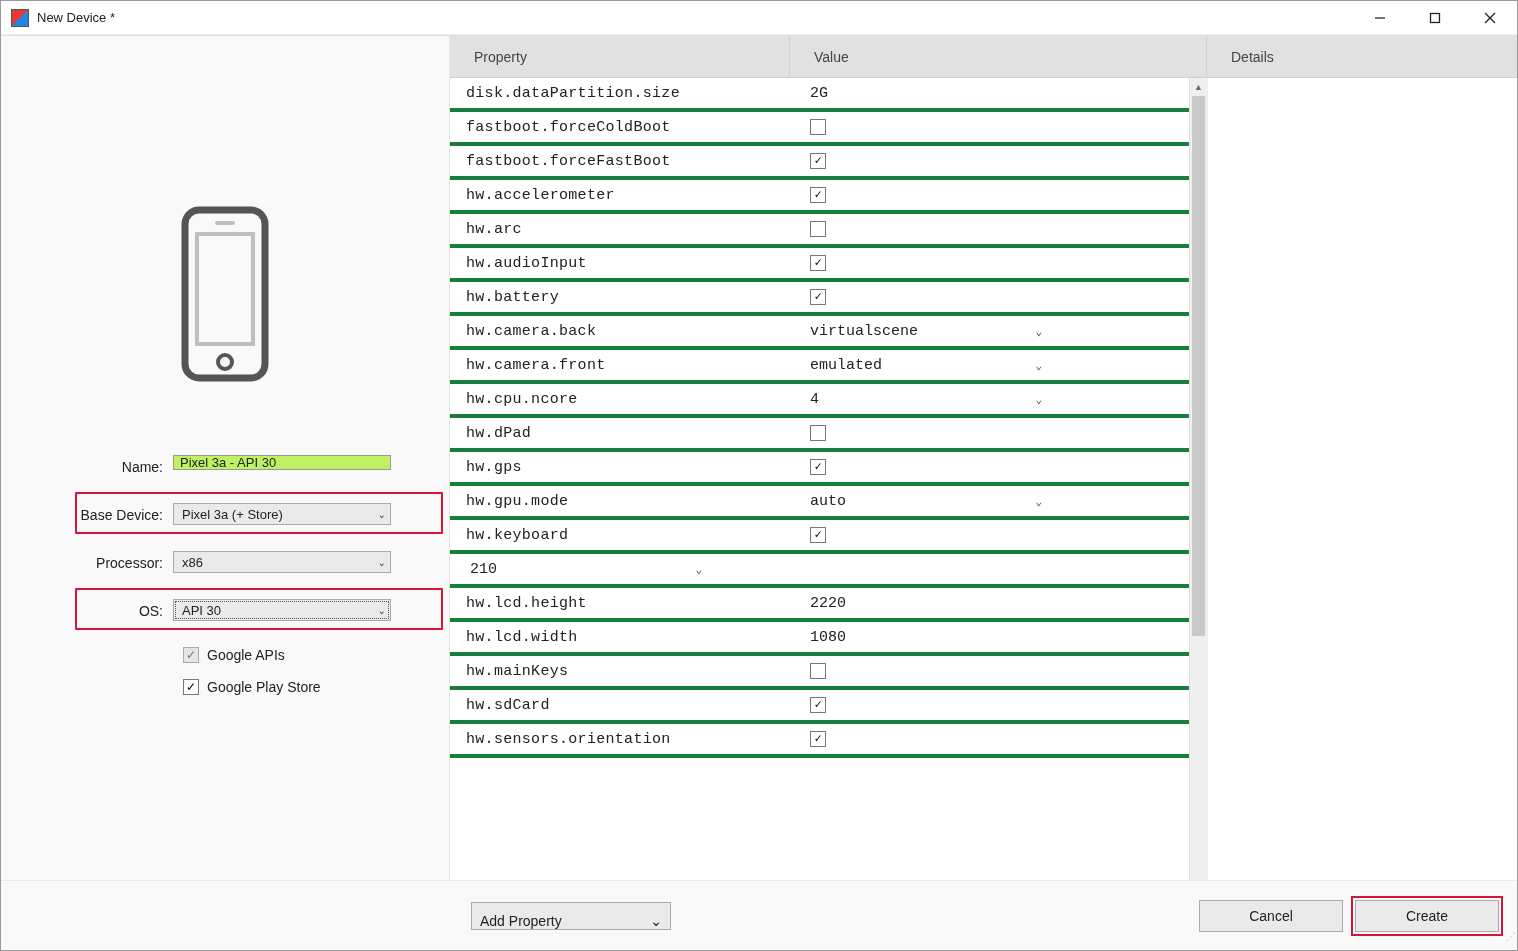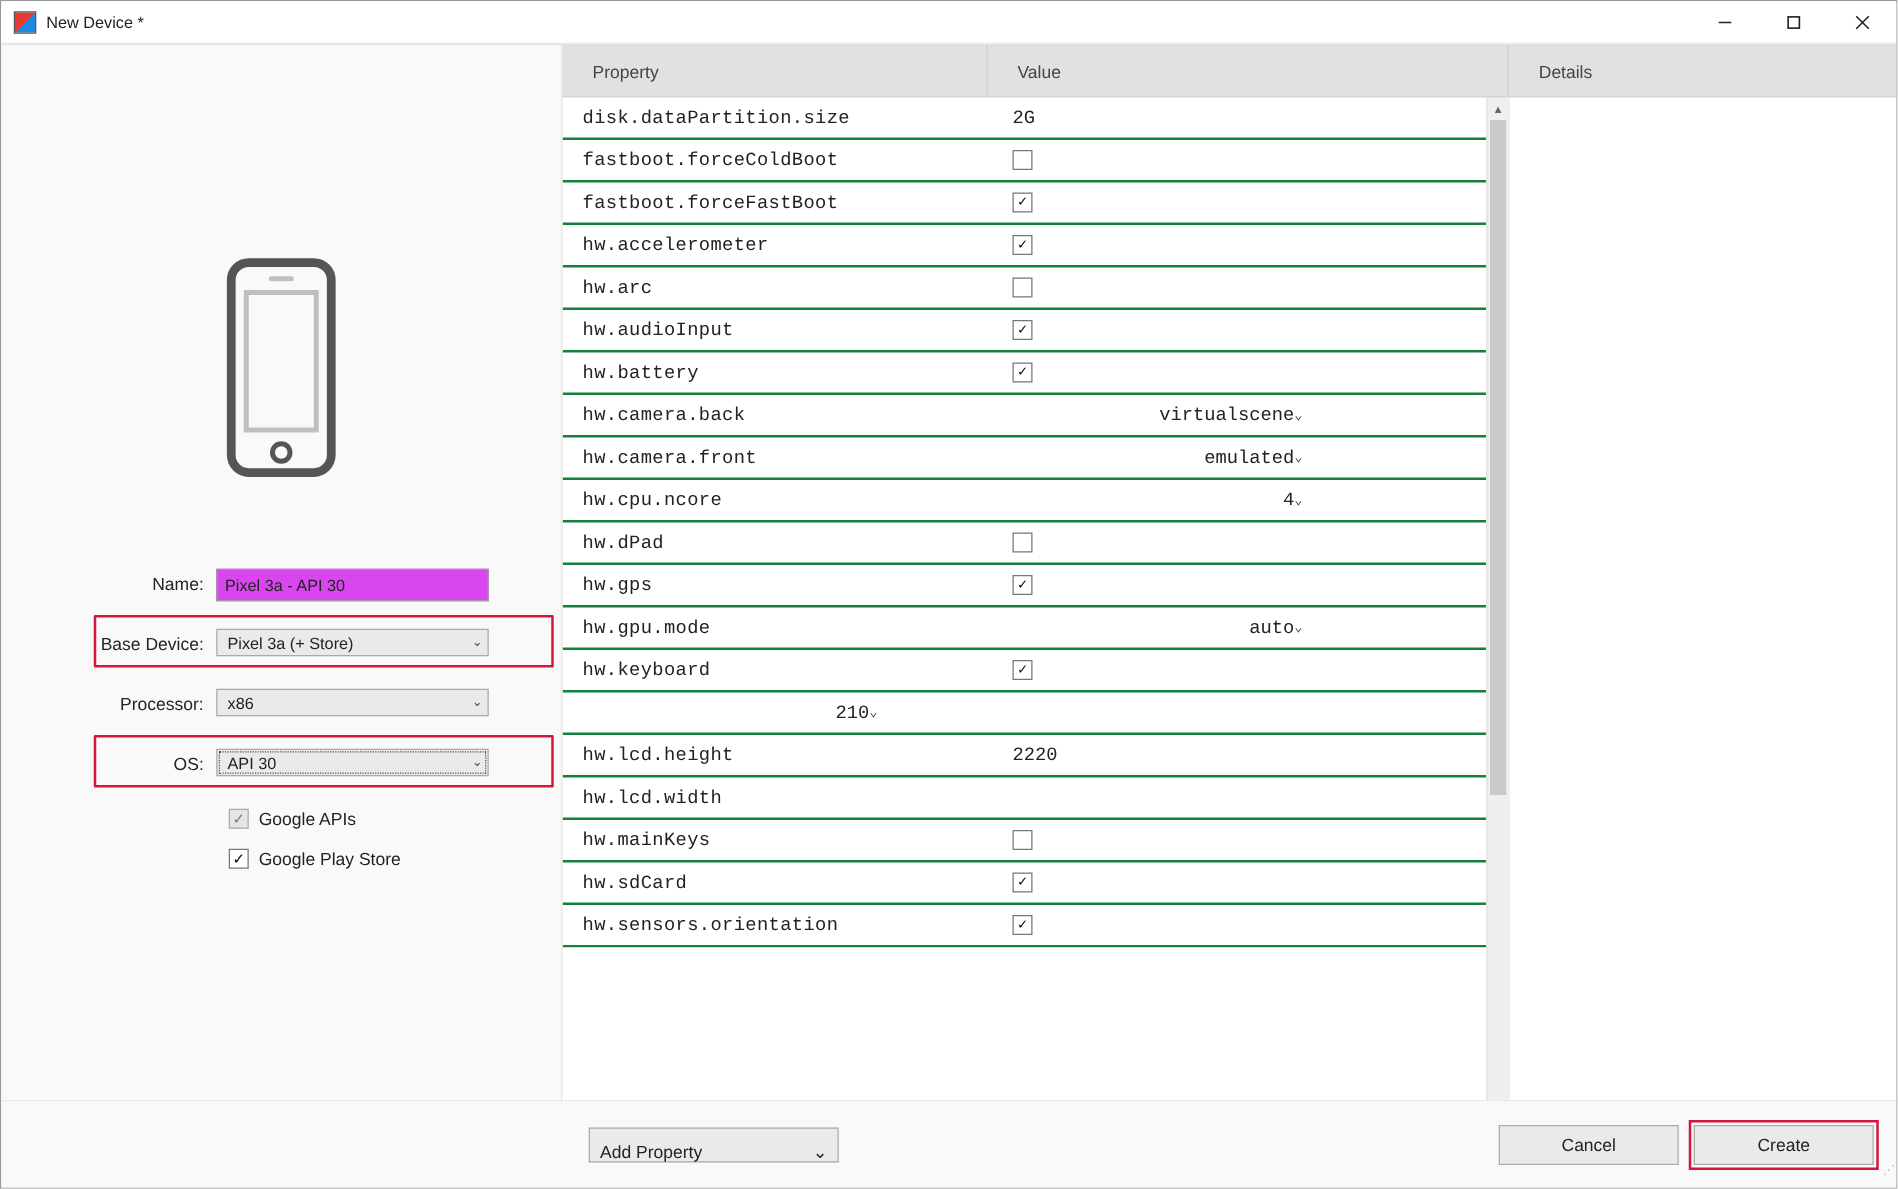--- a/index.html
+++ b/index.html
@@ -105,23 +105,23 @@
     left: 30px;
     width: 368px;
     height: 42px;
     top: -8px;
     border: 2px solid #d5163a;
     border-radius: 1px;
     pointer-events: none;
   }
   input[type=text], .textbox {
     width: 100%;
-    height: 26px;
+    height: 15px;
     border: 1px solid #999;
-    background: #d946ef;
+    background: #bef264;
     padding: 2px 6px;
     font-family: inherit;
     font-size: 13px;
     color: #222;
   }
   .combo {
     width: 100%;
     height: 22px;
     border: 1px solid #aaa;
     background: #eaeaea;
@@ -195,21 +195,21 @@
     position: relative;
     background:#fff;
   }
   .rows {
     overflow: hidden;
   }
   .row {
     height: 34px;
     display:flex;
     align-items:center;
-    border-bottom: 2px solid #15803d;
+    border-bottom: 4px solid #15803d;
   }
   .cell-prop {
     width: 340px;
     padding-left: 16px;
     font-family: "Consolas","Courier New",monospace;
     font-size: 15px;
     letter-spacing: 0.3px;
     color: #222;
     white-space: nowrap;
     overflow:hidden;
@@ -221,21 +221,21 @@
     align-items:center;
     font-family: "Consolas","Courier New",monospace;
     font-size: 15px;
     color: #222;
   }
   .cell-val .mini-combo {
     width: 232px;
     height: 24px;
     display:flex;
     align-items:center;
-    justify-content: flex-end;
+    justify-content: space-between;
     font-family: "Consolas","Courier New",monospace;
     font-size: 15px;
     color:#222;
   }
   .cell-val .chev {
     font-size: 11px;
     color:#444;
   }
   .scroll {
     width: 18px;
@@ -516,20 +516,23 @@
                 </div>
               </div>
               <div class="row">
                 <div class="cell-prop">hw.lcd.height</div>
                 <div class="cell-val">
                   <span>2220</span>
                 </div>
               </div>
               <div class="row">
                 <div class="cell-prop">hw.lcd.width</div>
+                <div class="cell-val">
+                  <span>1080</span>
+                </div>
               </div>
               <div class="row">
                 <div class="cell-prop">hw.mainKeys</div>
                 <div class="cell-val">
                   <div class="cbox"></div>
                 </div>
               </div>
               <div class="row">
                 <div class="cell-prop">hw.sdCard</div>
                 <div class="cell-val">

